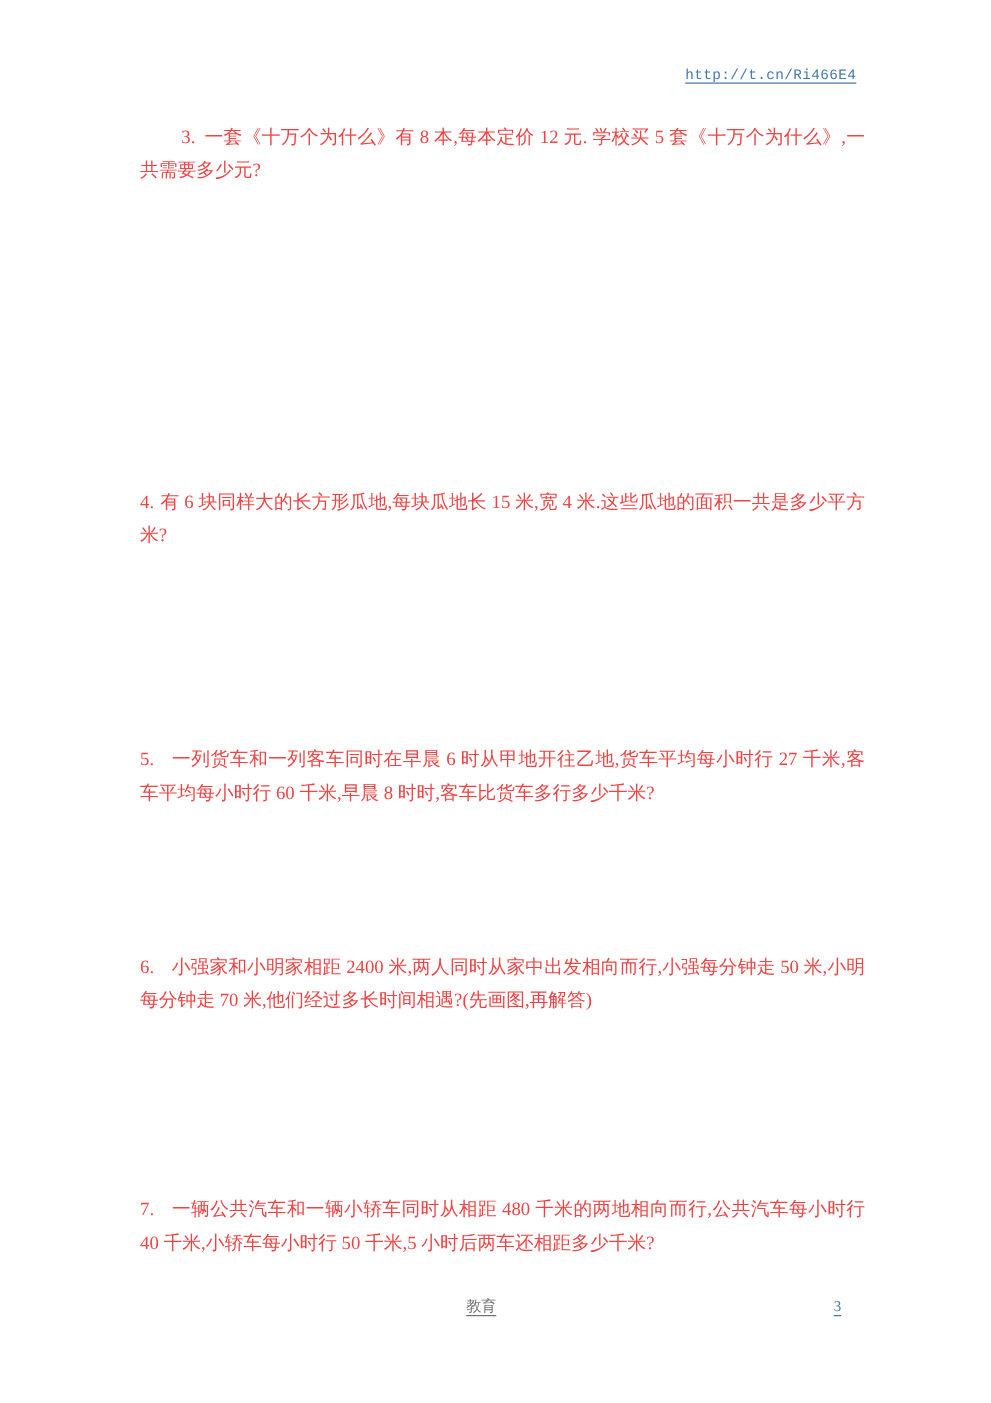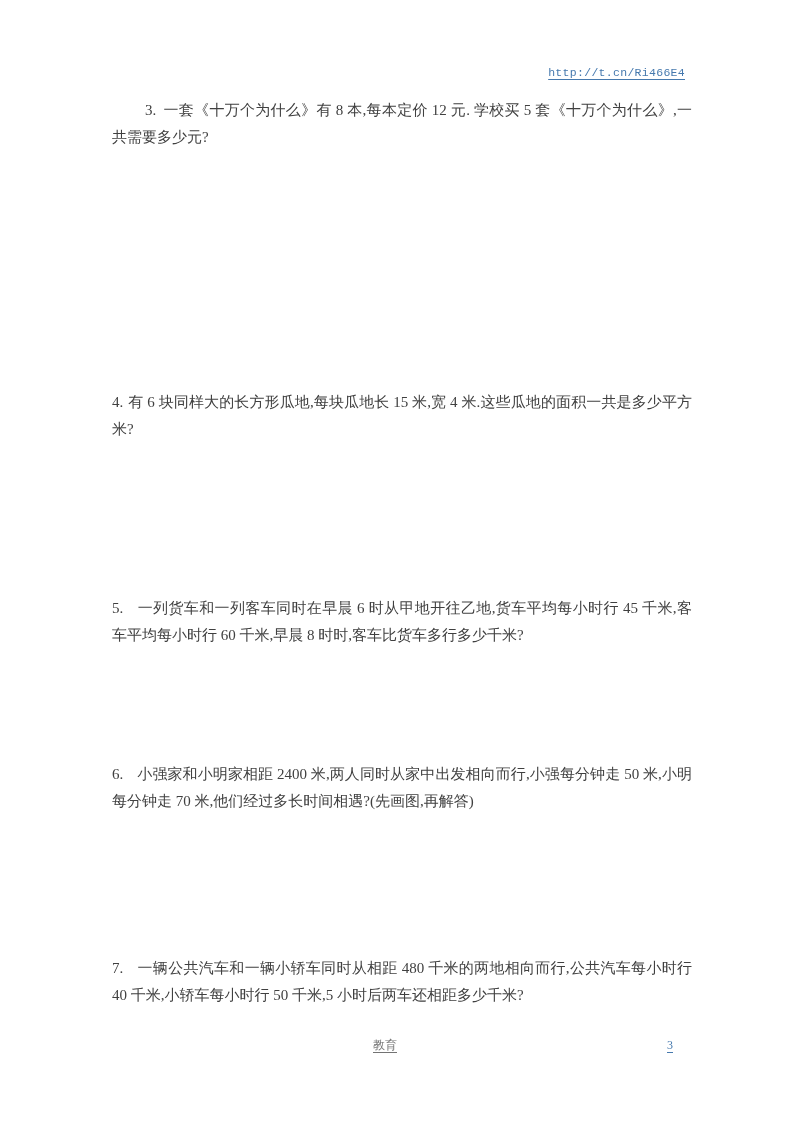--- a/index.html
+++ b/index.html
@@ -20,31 +20,30 @@
     position: absolute;
     top: 54px;
     right: 108px;
     font-family: "Liberation Mono", "DejaVu Sans Mono", monospace;
     font-size: 11.5px;
     letter-spacing: 0.3px;
     color: #4679ae;
     text-decoration: underline;
     text-underline-offset: 3px;
     cursor: pointer;
-    margin-top: 12px;
   }
   
   .q {
     position: absolute;
     left: 112px;
     width: 580px;
     margin: 0;
     font-size: 15px;
     line-height: 27px;
-    color: #404040;
+    color: #ef4444;
     text-align: justify;
   }
   .q .q-num { margin-right: 7px; }
   .q-3 { top: 97px; text-indent: 33px; }
   .q-4 { top: 389px; }
   .q-4 .q-num { margin-right: 5px; }
   .q-5 { top: 595px; }
   .q-6 { top: 761px; }
   .q-7 { top: 955px; }
   .q-5 .q-num, .q-6 .q-num, .q-7 .q-num { margin-right: 14px; }
@@ -81,21 +80,21 @@
 
   <p class="q q-3">
     <span class="q-num">3.</span><span class="q-text">一套《十万个为什么》有 8 本,每本定价 12 元. 学校买 5 套《十万个为什么》,一共需要多少元?</span>
   </p>
 
   <p class="q q-4">
     <span class="q-num">4.</span><span class="q-text">有 6 块同样大的长方形瓜地,每块瓜地长 15 米,宽 4 米.这些瓜地的面积一共是多少平方米?</span>
   </p>
 
   <p class="q q-5">
-    <span class="q-num">5.</span><span class="q-text">一列货车和一列客车同时在早晨 6 时从甲地开往乙地,货车平均每小时行 45 千米,客车平均每小时行 60 千米,早晨 8 时时,客车比货车多行多少千米?</span>
+    <span class="q-num">5.</span><span class="q-text">一列货车和一列客车同时在早晨 6 时从甲地开往乙地,货车平均每小时行 27 千米,客车平均每小时行 60 千米,早晨 8 时时,客车比货车多行多少千米?</span>
   </p>
 
   <p class="q q-6">
     <span class="q-num">6.</span><span class="q-text">小强家和小明家相距 2400 米,两人同时从家中出发相向而行,小强每分钟走 50 米,小明每分钟走 70 米,他们经过多长时间相遇?(先画图,再解答)</span>
   </p>
 
   <p class="q q-7">
     <span class="q-num">7.</span><span class="q-text">一辆公共汽车和一辆小轿车同时从相距 480 千米的两地相向而行,公共汽车每小时行 40 千米,小轿车每小时行 50 千米,5 小时后两车还相距多少千米?</span>
   </p>
 

